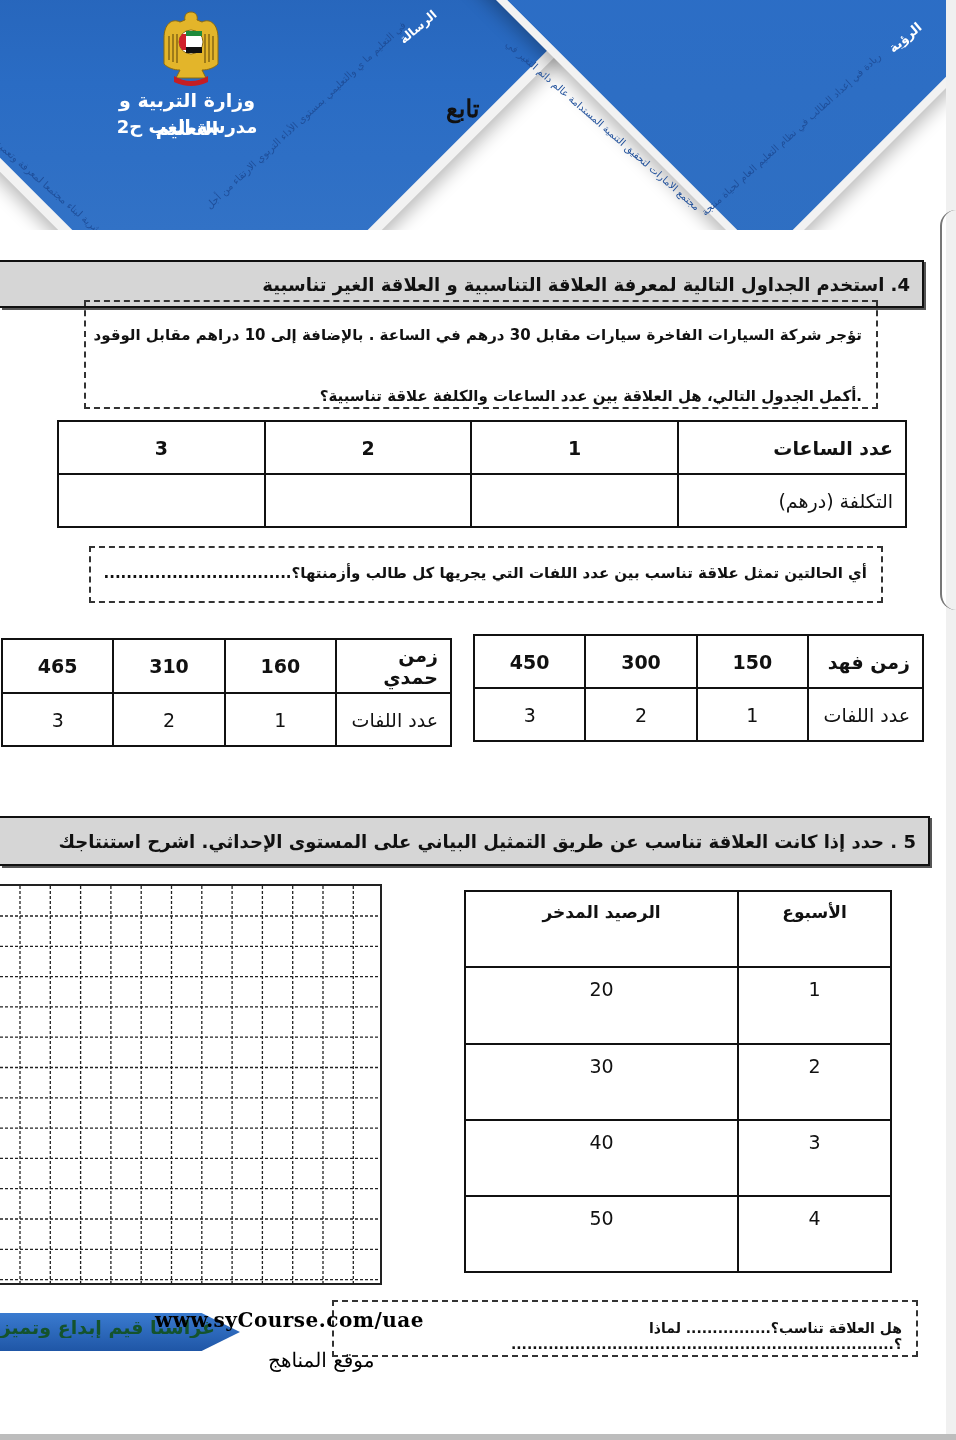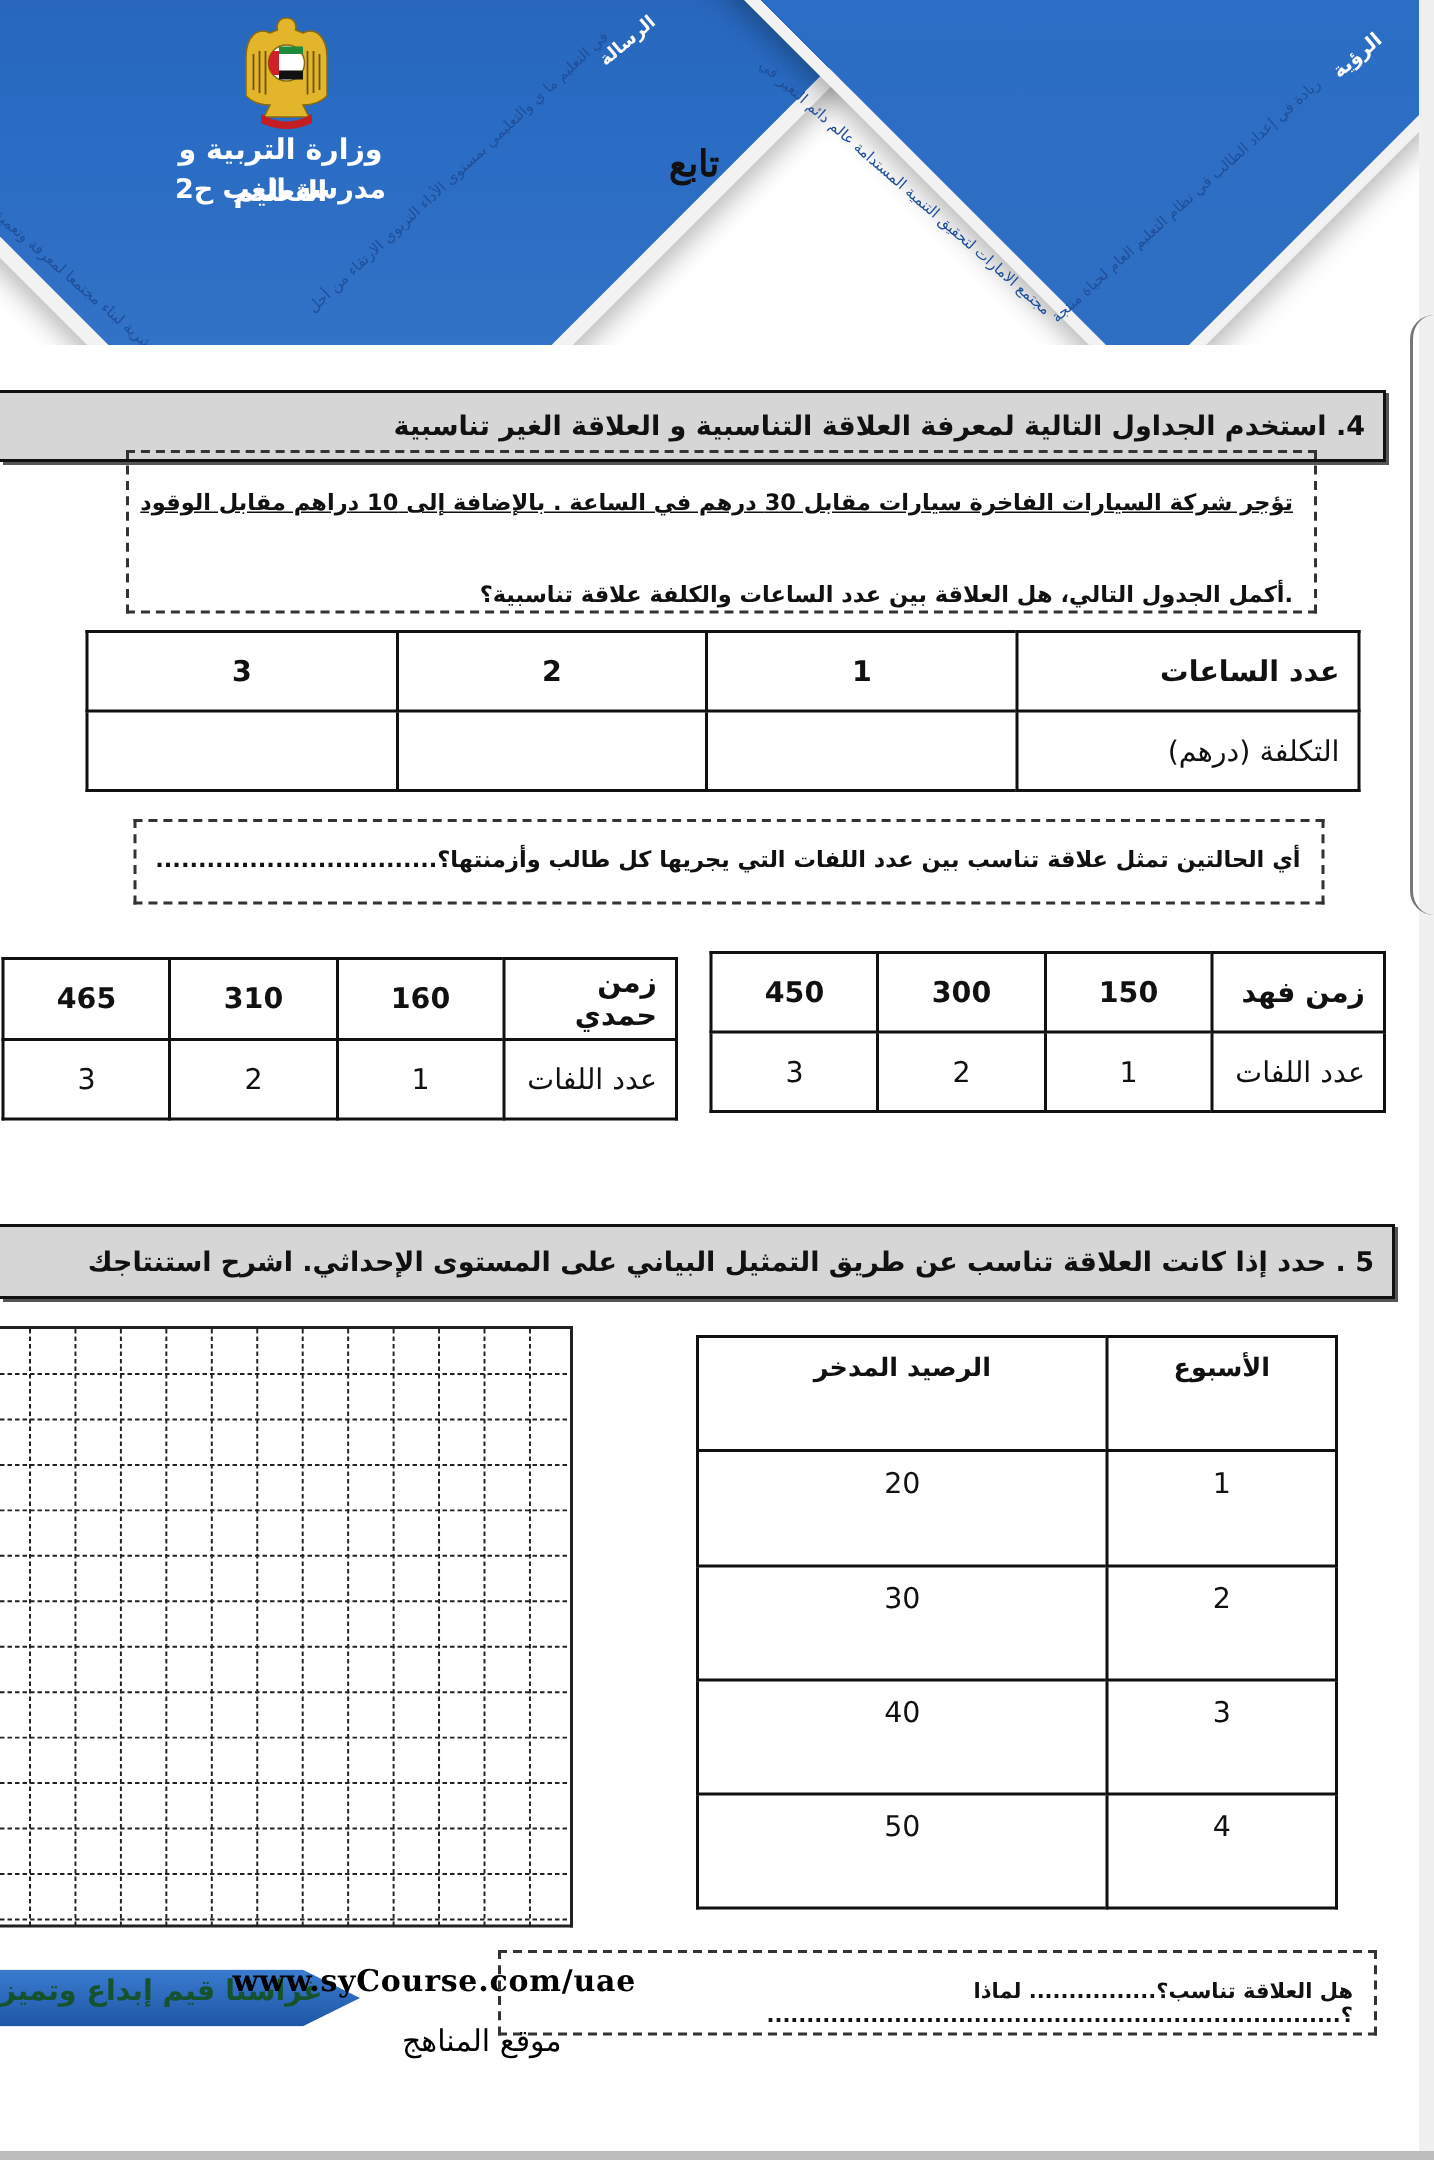--- a/index.html
+++ b/index.html
@@ -118,21 +118,21 @@
 </div>
 
 <div class="abs edge-strip"></div>
 <div class="abs edge"></div>
 
 <div class="abs sec-header" style="left:0; top:236px; width:924px; height:48px;margin-top:24px;">
   <span>4. استخدم الجداول التالية لمعرفة العلاقة التناسبية و العلاقة الغير تناسبية</span>
 </div>
 
 <div class="abs dash-box" style="left:84px; top:300px; width:794px; height:109px; padding:18px 14px 0 0;">
-  <div style="height:46px; line-height:30px; text-align:right;text-decoration:underline;">تؤجر شركة السيارات الفاخرة سيارات مقابل 30 درهم في الساعة . بالإضافة إلى 10 دراهم مقابل الوقود</div>
+  <div style="height:46px; line-height:30px; text-align:right;">تؤجر شركة السيارات الفاخرة سيارات مقابل 30 درهم في الساعة . بالإضافة إلى 10 دراهم مقابل الوقود</div>
   <div style="line-height:24px; text-align:right;margin-top:18px;">.أكمل الجدول التالي، هل العلاقة بين عدد الساعات والكلفة علاقة تناسبية؟</div>
 </div>
 
 <table class="grid" style="left:57px; top:420px; width:850px; direction:rtl;">
   <tbody>
       <tr style="height:53px;">
     <td class="lbl hdr-bold" style="width:213px;">عدد الساعات</td>
     <td class="hdr-bold">1</td>
     <td class="hdr-bold">2</td>
     <td class="hdr-bold">3</td>

